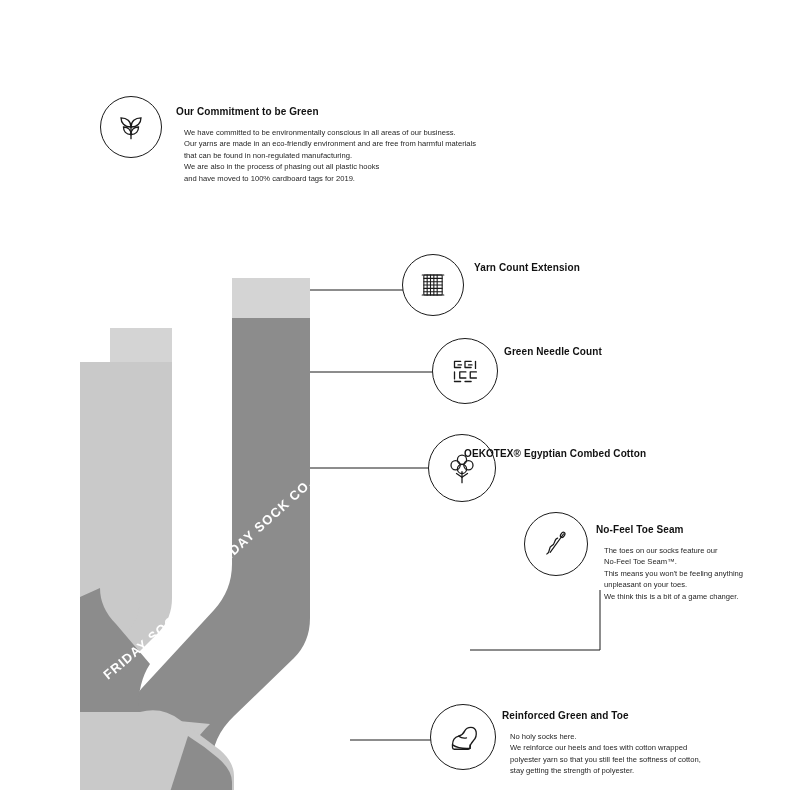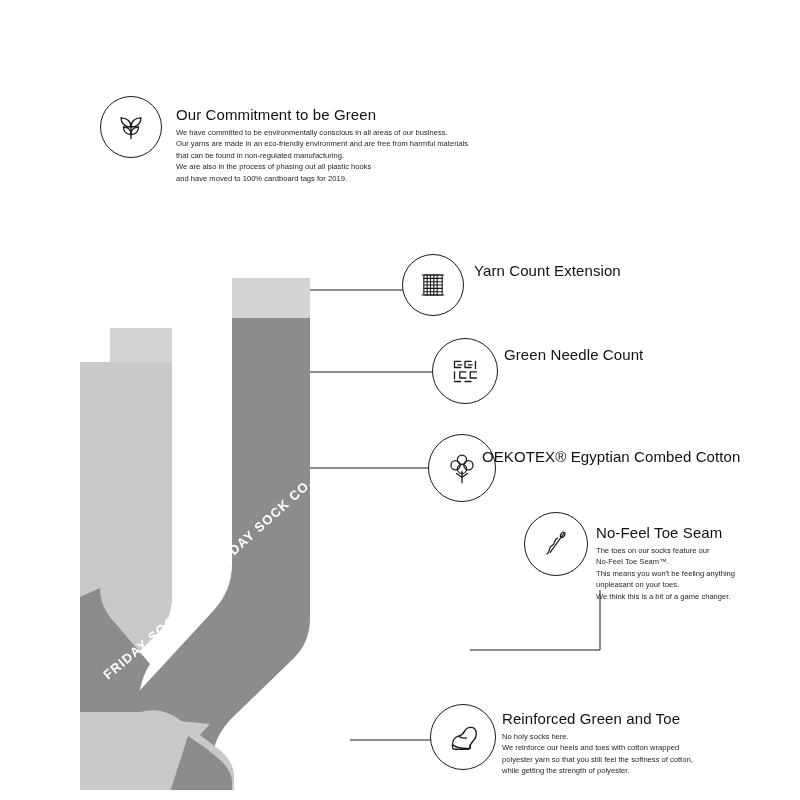--- a/index.html
+++ b/index.html
@@ -19,32 +19,32 @@
   .page {
     position: absolute;
     inset: 0;
   }
 
   
   .feature {
     position: absolute;
   }
   .feature .title {
-    font-size: 15px;
-    font-weight: normal;
+    font-size: 10px;
+    font-weight: bold;
     letter-spacing: 0.1px;
     color: #111111;
     margin: 0 0 2px 0;
     line-height: 1.25;
   }
   .feature .body {
     font-size: 7.6px;
     line-height: 1.52;
     color: #1f1f1f;
-    margin: 0;
+    margin: 8px;
     white-space: pre-line;
   }
 
   
   .icon-circle {
     position: absolute;
     border-radius: 50%;
     border: 1.2px solid #1a1a1a;
     box-sizing: border-box;
     display: flex;
@@ -190,21 +190,21 @@
         <circle cx="24" cy="15" r="5"></circle>
         <circle cx="17" cy="21" r="5"></circle>
         <circle cx="31" cy="21" r="5"></circle>
         <circle cx="24" cy="25" r="5"></circle>
         <path d="M24 28 v12"></path>
         <path d="M24 34 l-6 -4"></path>
         <path d="M24 34 l6 -4"></path>
       </g>
     </svg>
   </div>
-  <div class="feature" style="left:482px; top:448px; width:300px;">
+  <div class="feature" style="left:464px; top:448px; width:300px;">
     <p class="title">OEKOTEX® Egyptian Combed Cotton</p>
   </div>
 
   <div class="icon-circle" style="left:524px; top:512px; width:64px; height:64px;">
     <svg viewBox="0 0 48 48" width="40" height="40">
       <g fill="none" stroke="#1a1a1a" stroke-width="1.5" stroke-linecap="round">
         <path d="M33 12 L17 34"></path>
         <ellipse cx="32" cy="13" rx="2.2" ry="3.4" transform="rotate(35 32 13)"></ellipse>
         <path d="M13 36 C18 34 14 28 19 26 C24 24 21 18 26 17"></path>
       </g>
@@ -227,16 +227,16 @@
         <path d="M12 33 v3 q0 2 2 2 h16 q2 0 2 -2 v-3"></path>
         <path d="M19 23 q4 3 9 2"></path>
       </g>
     </svg>
   </div>
   <div class="feature" style="left:502px; top:710px; width:280px;">
     <p class="title">Reinforced Green and Toe</p>
     <p class="body">No holy socks here.
 We reinforce our heels and toes with cotton wrapped
 polyester yarn so that you still feel the softness of cotton,
-while getting the strength of polyester.</p>
+stay getting the strength of polyester.</p>
   </div>
 
 </div>
 
 </body></html>

